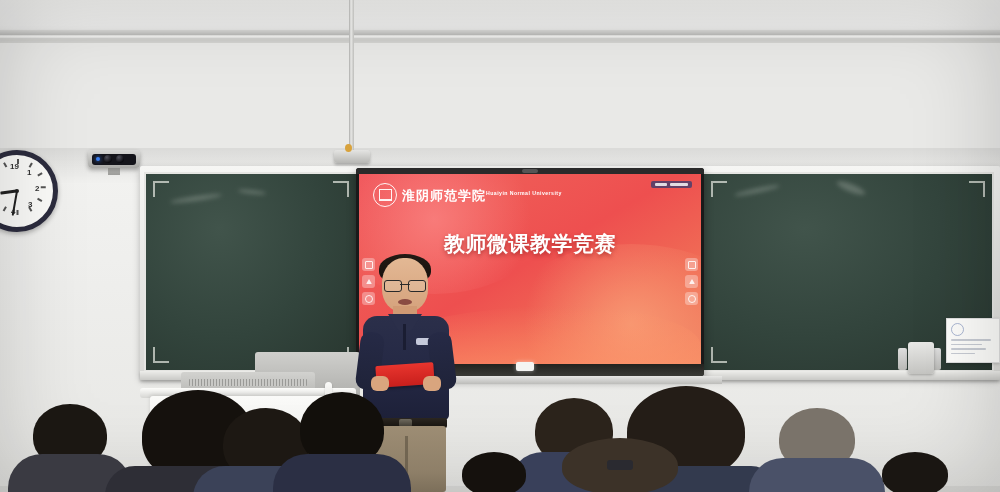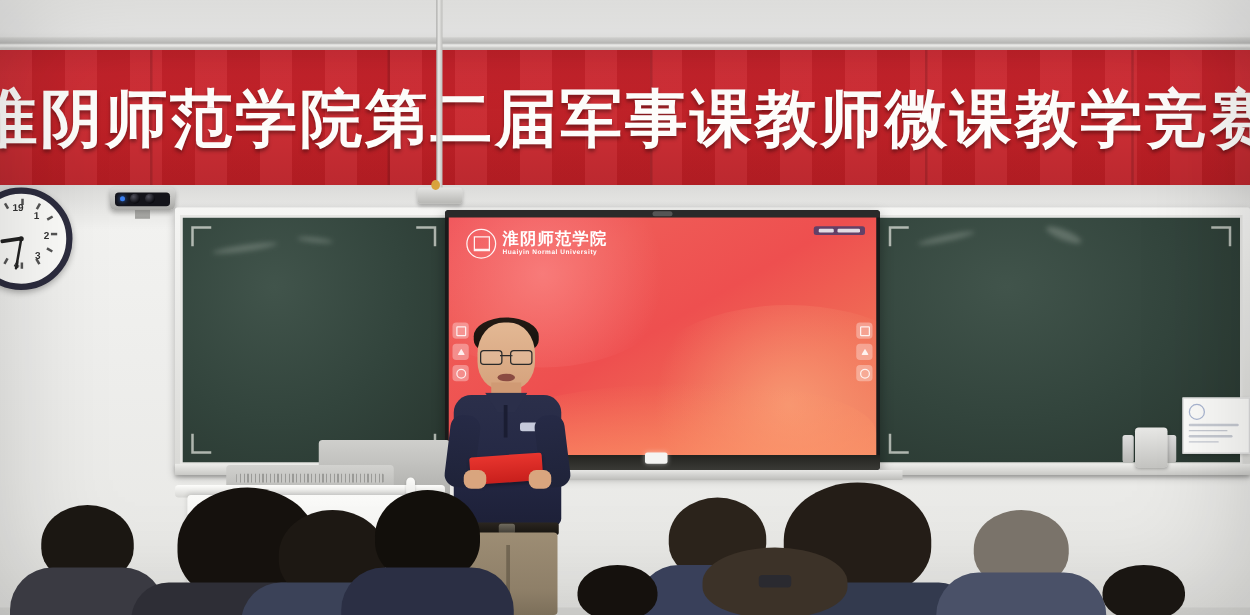--- a/index.html
+++ b/index.html
@@ -72,21 +72,21 @@
     background:radial-gradient(circle,rgba(255,190,140,.5),rgba(255,190,140,0) 70%);}
   .slide-wave{position:absolute;left:0;bottom:0;width:342px;height:58px;
     background:linear-gradient(180deg,rgba(255,140,100,0),rgba(255,150,105,.5));
     border-radius:60% 40% 0 0 / 100% 70% 0 0;}
 
   .slide-logo{position:absolute;left:14px;top:9px;display:flex;align-items:center;gap:5px;}
   .emblem{width:22px;height:22px;border-radius:50%;border:1.6px solid rgba(255,255,255,.92);
     display:flex;align-items:center;justify-content:center;position:relative;}
   .emblem:after{content:"";position:absolute;width:11px;height:9px;
     border:1.4px solid rgba(255,255,255,.92);border-bottom-width:2.4px;}
-  .logo-txt{display:flex;flex-direction:column;line-height:1;}
+  .logo-txt{display:flex;flex-direction:row;line-height:1;}
   .logo-cn{color:#fff;font-size:13px;font-weight:bold;letter-spacing:1px;
     font-family:"DejaVu Serif","Liberation Serif",serif;}
   .logo-en{color:#fff;font-size:5.2px;font-weight:bold;letter-spacing:.45px;margin-top:2px;}
 
   .slide-badge{position:absolute;right:9px;top:7px;height:7px;padding:0 4px;border-radius:2px;
     background:rgba(60,60,110,.78);display:flex;align-items:center;gap:3px;}
   .badge-chip{height:3px;width:12px;border-radius:1px;background:rgba(255,255,255,.82);}
   .badge-chip.w2{width:18px;}
 
   .slide-title{position:absolute;left:0;top:57px;width:342px;text-align:center;color:#fff;
@@ -216,28 +216,20 @@
 </style>
 </head>
 <body>
 
 <div id="scene">
 
   <div class="ceiling"></div>
   <div class="rail"></div>
   <div class="rail2"></div>
 
-  <div class="banner">
-    <div class="banner-fold" style="left:120px"></div>
-    <div class="banner-fold" style="left:310px"></div>
-    <div class="banner-fold" style="left:520px"></div>
-    <div class="banner-fold" style="left:740px"></div>
-    <div class="banner-fold" style="left:905px"></div>
-    <div class="banner-text">淮阴师范学院第二届军事课教师微课教学竞赛</div>
-  </div>
 
   <div class="pole"></div>
   <div class="pole-dot"></div>
   <div class="pole-cap"></div>
 
   <div class="wall"></div>
   <div class="wall-shadow"></div>
 
   <div class="clock">
     <div class="clock-face">
@@ -319,20 +311,21 @@
           <span class="logo-en">Huaiyin Normal University</span>
         </span>
       </div>
 
       <div class="slide-badge">
         <span class="badge-chip"></span>
         <span class="badge-chip w2"></span>
       </div>
 
       <div class="slide-title">
+        <div>教师微课教学竞赛</div>
       </div>
 
 
       <div class="side-tools left">
         <span class="tool-btn">
             <i class="tool-glyph"></i>
           </span>
         <span class="tool-btn">
             <i class="tool-glyph tri"></i>
           </span>

